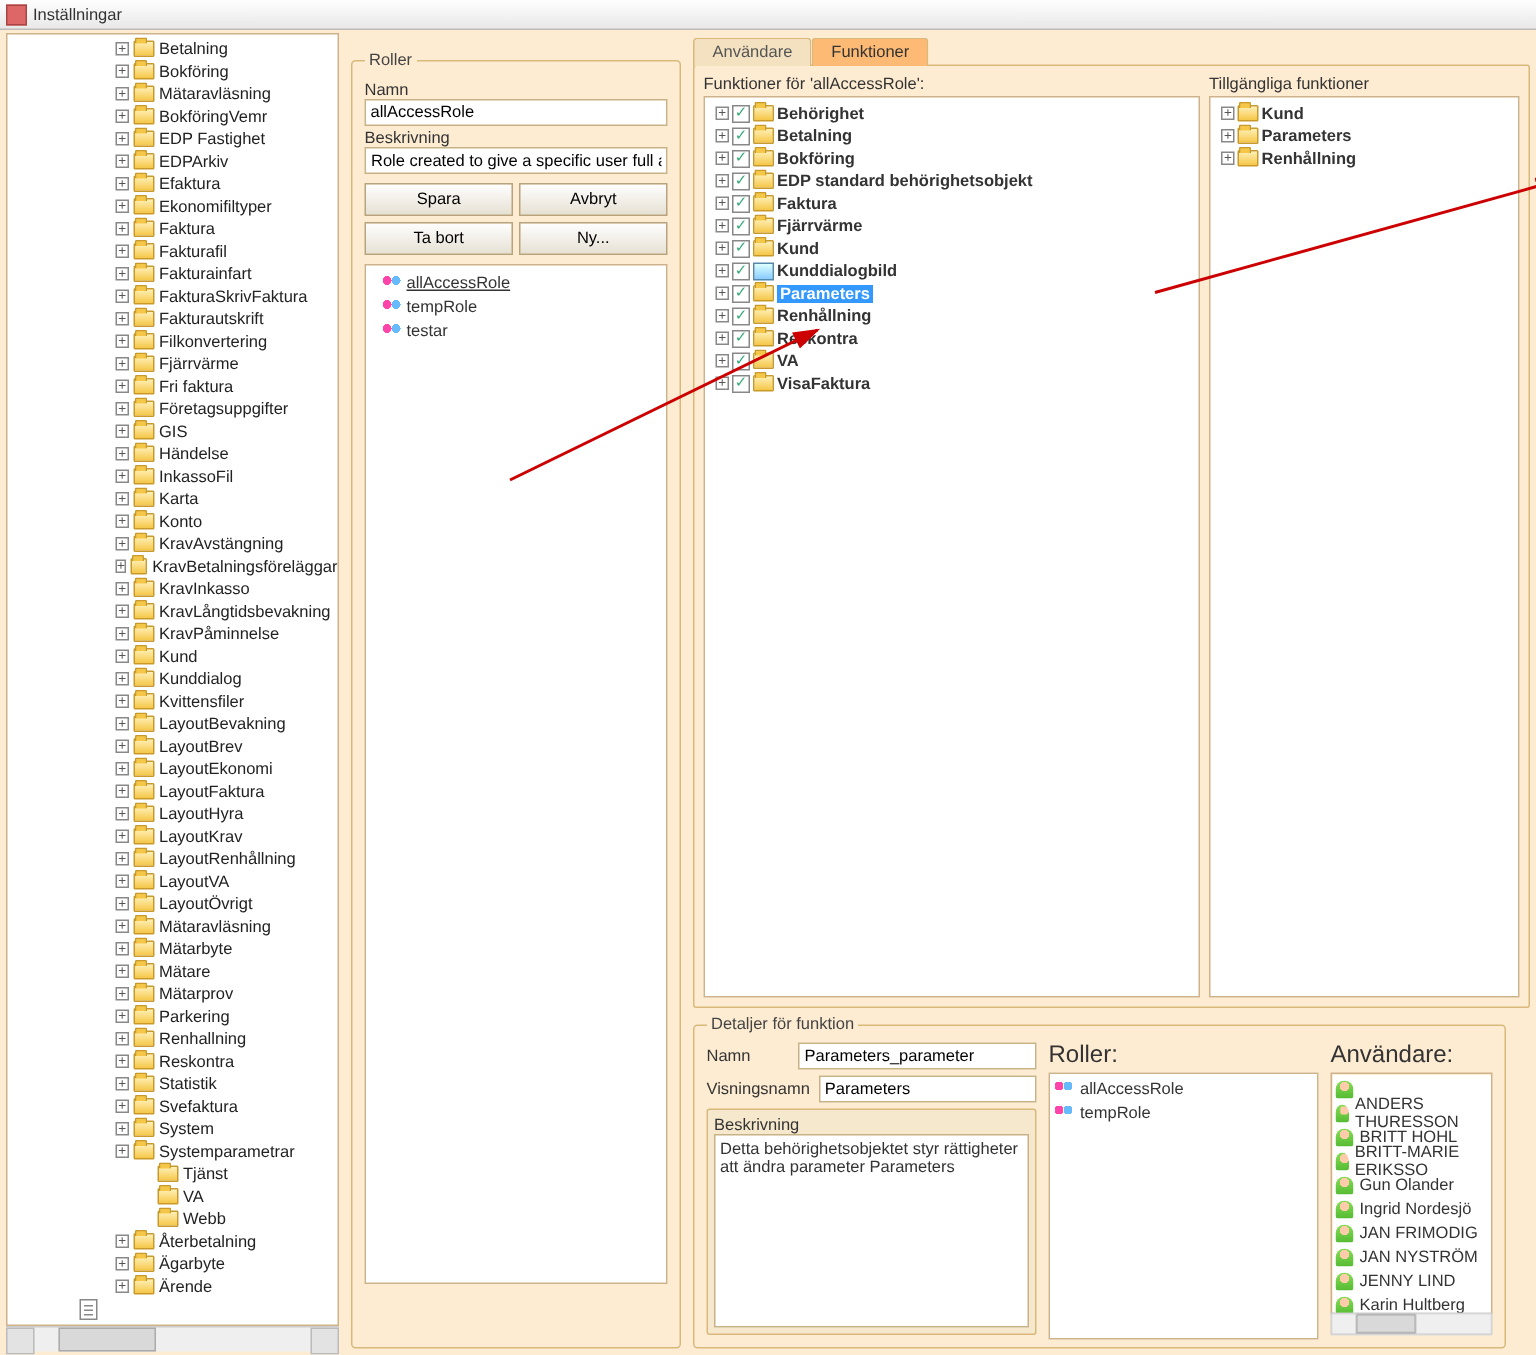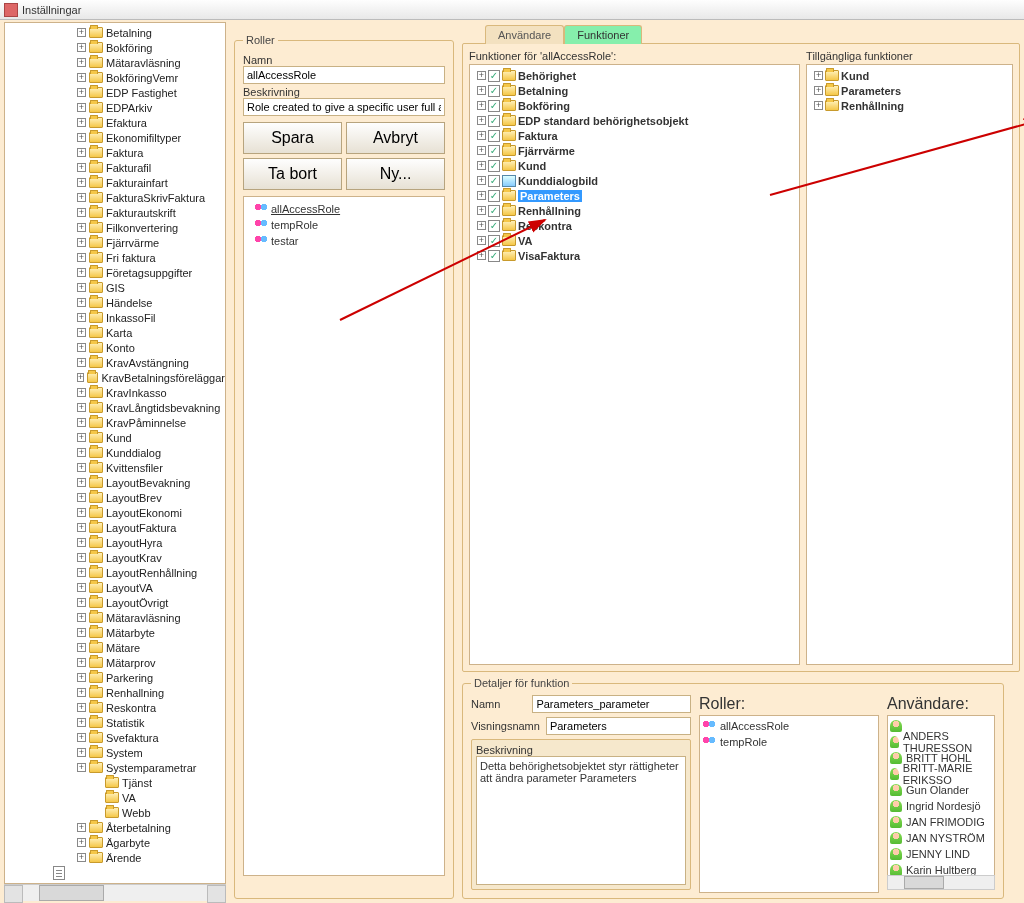--- a/index.html
+++ b/index.html
@@ -29,29 +29,29 @@
 
 .right { flex: 1; position: relative; }
 
 fieldset { border: 1px solid #d9b87c; border-radius: 3px; background: #fdecd2; margin: 0; padding: 6px 8px 8px; }
 legend { font-size: 11px; padding: 0 3px; color: #444; }
 
 .roller { position: absolute; top: 14px; left: 4px; width: 220px; bottom: 4px; }
 .lbl { display: block; font-size: 11px; margin-top: 2px; }
 input[type=text], .tainput { width: 100%; border: 1px solid #c8b184; background: #fff; padding: 1px 3px; font-size: 11px; height: 18px; }
 .roller-btns { display: grid; grid-template-columns: 1fr 1fr; gap: 4px; margin-top: 6px; margin-bottom: 6px; }
-.wbtn { background: linear-gradient(#fefefe,#e7e1d4); border: 1px solid #b7a47e; height: 32px; font-size: 16px; cursor: pointer; }
+.wbtn { background: linear-gradient(#fefefe,#e7e1d4); border: 1px solid #b7a47e; height: 22px; font-size: 11px; cursor: pointer; }
 .roles-tree { background: #fff; border: 1px solid #cdb28a; height: 680px; padding: 4px; }
 .roles-tree .rrow { display:flex;align-items:center;gap:3px;height:16px;padding-left:6px;}
 .people-icon{width:14px;height:12px;background:radial-gradient(circle at 4px 4px,#f4a 3px,transparent 3px),radial-gradient(circle at 10px 4px,#6bf 3px,transparent 3px);}
 .role-label{font-size:11px;} .role-label.u{text-decoration:underline;}
 
 .tabbox { position: absolute; left: 232px; right: 4px; top: 4px; bottom: 230px; }
-.tabs { display:flex; gap:0; margin-left: 23px; }
-.tab { padding: 3px 12px; border: 1px solid #d9b87c; border-bottom: none; border-radius: 3px 3px 0 0; background: #86efac; cursor:pointer; position:relative; top:1px;}
+.tabs { display:flex; gap:0; margin-left: 0; }
+.tab { padding: 3px 12px; border: 1px solid #d9b87c; border-bottom: none; border-radius: 3px 3px 0 0; background: #fdba74; cursor:pointer; position:relative; top:1px;}
 .tab.inactive { background: #f3e1c0; color:#555; }
 .tabbody { border: 1px solid #d9b87c; border-radius: 2px; background:#fdecd2; padding: 6px; height: calc(100% - 20px); display:flex; gap:6px;}
 .panel { flex:1; display:flex; flex-direction:column; }
 .panel-label { font-size:11px; margin-bottom:2px;}
 .panel-tree { flex:1; background:#fff; border:1px solid #cdb28a; padding:3px; overflow:auto;}
 .frow { display:flex; align-items:center; gap:2px; height:15px; padding-left:4px;}
 .chk { width:12px;height:12px;border:1px solid #888;background:#fff;display:flex;align-items:center;justify-content:center;font-size:10px;color:#3a7;}
 .chk.checked::after{content:"✓";line-height:10px;}
 .frow-label{font-size:11px;font-weight:bold;}
 .frow.sel .frow-label{background:#3399ff;color:#fff;padding:0 2px;}

